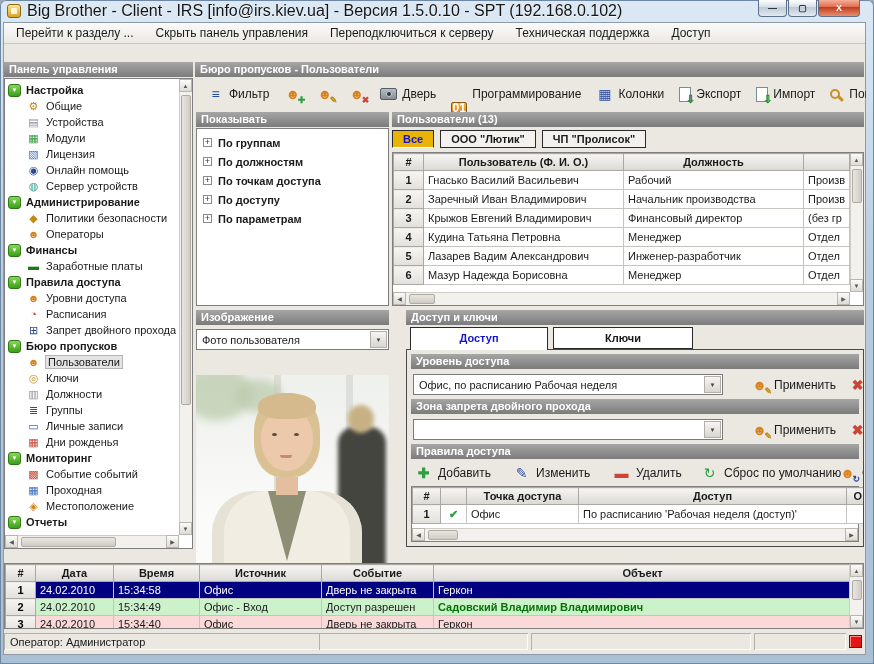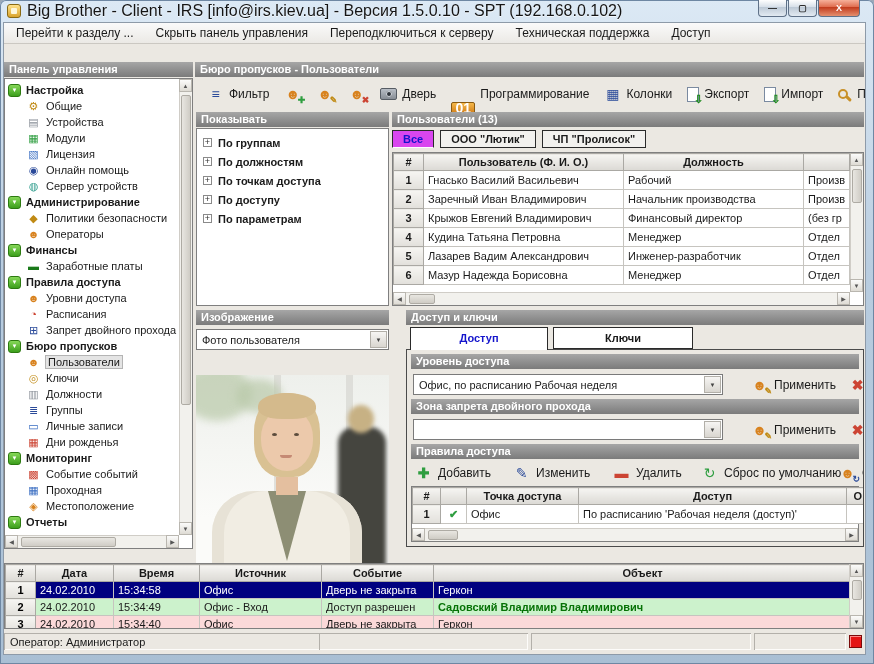--- a/index.html
+++ b/index.html
@@ -38,34 +38,34 @@
   .sb-btn{position:absolute;width:13px;height:13px;background:linear-gradient(#fbfbfa,#dedbd4);border:1px solid #b9b6af;color:#555;font-size:6px;display:flex;align-items:center;justify-content:center;}
   .sb-thumb{position:absolute;background:linear-gradient(90deg,#e8e6e1,#cfccc5);border:1px solid #aeaba4;border-radius:2px;}
   .sb-thumb.h{background:linear-gradient(#e8e6e1,#cfccc5);}
   
   .toolbar{position:absolute;display:flex;align-items:center;gap:7px;font-size:12px;padding-left:8px;}
   .tbtn{display:flex;align-items:center;gap:5px;padding:3px 4px;border-radius:2px;cursor:default;white-space:nowrap;}
   .ico{position:relative;display:inline-flex;align-items:center;justify-content:center;width:17px;height:16px;font-size:14px;}
   .badge{position:absolute;right:-4px;bottom:-3px;font-size:9px;font-weight:bold;line-height:9px;}
   .cam{width:17px;height:12px;background:linear-gradient(#b8bec6,#878d95);border:1px solid #565c64;border-radius:2px;position:relative;}
   .cam::after{content:"";position:absolute;left:5px;top:2px;width:6px;height:6px;border-radius:50%;background:#30353c;box-shadow:inset 0 0 0 1px #cdd2d8;}
-  .prog{width:24px;height:13px;background:linear-gradient(#f5b84a,#d07a16);border:1px solid #8a5a10;border-radius:2px;color:#fff;font-size:14px;font-weight:bold;display:flex;align-items:center;justify-content:center;margin-top:28px;}
+  .prog{width:16px;height:13px;background:linear-gradient(#f5b84a,#d07a16);border:1px solid #8a5a10;border-radius:2px;color:#fff;font-size:12px;font-weight:bold;display:flex;align-items:center;justify-content:center;margin-top:28px;}
   .doc{width:12px;height:15px;background:#fff;border:1px solid #7a8aa0;position:relative;}
   .doc b{position:absolute;right:-5px;bottom:-4px;font-size:11px;line-height:11px;color:#1a8a1a;font-weight:bold;}
   .mag{width:10px;height:10px;border:2px solid #c89028;border-radius:50%;position:relative;margin-right:4px;}
   .mag::after{content:"";position:absolute;width:7px;height:3px;background:#c89028;border-radius:2px;transform:rotate(45deg);right:-6px;bottom:-3px;}
   
   .shw-item{display:flex;align-items:center;gap:6px;height:19px;font-weight:bold;padding-left:4px;}
   .expander{width:9px;height:9px;min-width:9px;border:1px solid #8a8a8a;background:#fff;font-size:9px;line-height:7px;text-align:center;color:#333;font-weight:normal;}
   
   .combo{background:#fff;border:1px solid #7a7a7a;display:flex;align-items:center;padding-left:5px;position:relative;font-size:11px;}
   .combo .cbtn{position:absolute;right:1px;top:1px;bottom:1px;width:17px;background:linear-gradient(#f6f5f3,#d9d6d0);border:1px solid #b2afa8;color:#444;font-size:6px;display:flex;align-items:center;justify-content:center;}
   
   .utab{border:1px solid #2a2a2a;background:#f2f1ee;font-weight:bold;padding:2px 10px;margin-right:6px;cursor:default;}
-  .utab.active{background:#d946ef;color:#1414cc;border-bottom:1px solid #fff;}
+  .utab.active{background:#eab308;color:#1414cc;border-bottom:1px solid #fff;}
   
   table{border-collapse:collapse;table-layout:fixed;}
   .grid th{background:linear-gradient(#f6f5f2,#dbd9d4);border:1px solid #aaa8a3;font-size:11px;font-weight:bold;padding:2px 3px;white-space:nowrap;overflow:hidden;}
   .grid td{border:1px solid #c6c4bf;font-size:11px;padding:1px 4px;white-space:nowrap;overflow:hidden;background:#fff;height:19px;}
   .grid td.numcell{background:linear-gradient(#f6f5f2,#e2e0db);border:1px solid #aaa8a3;font-weight:bold;text-align:center;}
   
   .atab{border:1px solid #2a2a2a;background:#fff;font-weight:bold;text-align:center;padding:4px 0;cursor:default;}
   .atab.active{color:#1414cc;}
   .flatbtn{display:flex;align-items:center;gap:6px;font-size:12px;white-space:nowrap;cursor:default;}
   

